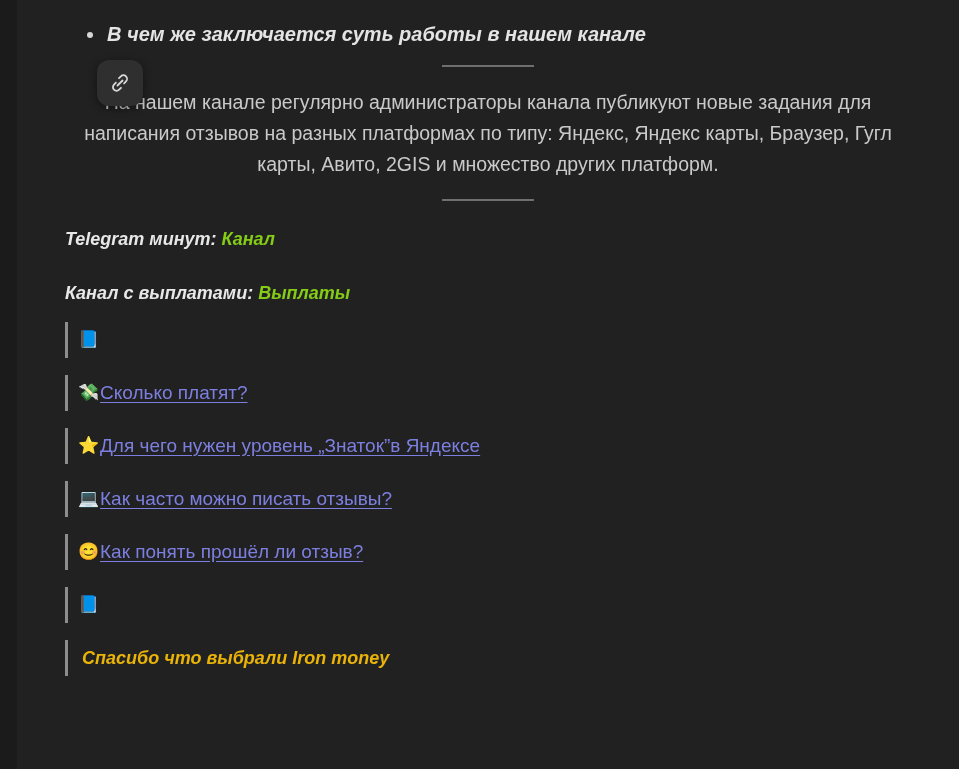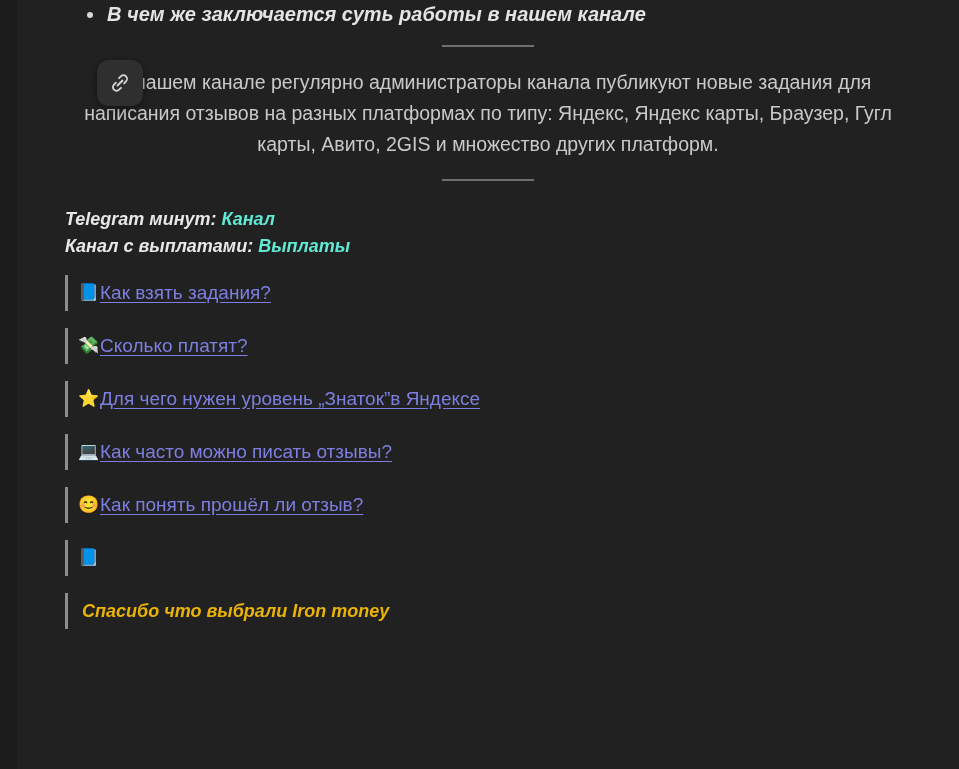--- a/index.html
+++ b/index.html
@@ -37,20 +37,21 @@
     width: 942px;
     height: 769px;
     box-sizing: border-box;
     padding: 0 24px 0 24px;
   }
 
   
   .bullet-row {
     display: flex;
     align-items: flex-start;
+    margin-top: 20px;
     padding-left: 46px;
   }
   .bullet-dot {
     width: 6px;
     height: 6px;
     border-radius: 50%;
     background: #d6d6d6;
     margin-top: 12px;
     margin-right: 14px;
     flex: 0 0 auto;
@@ -76,26 +77,26 @@
     line-height: 31px;
     color: #c9c9c9;
     padding: 0 20px;
   }
 
   .label-line {
     font-size: 18px;
     font-weight: bold;
     font-style: italic;
     color: #e8e8e8;
-    margin-top: 6px;
+    margin-top: 33px;
     padding-left: 24px;
   }
   .label-line.first { margin-top: 28px; }
   .link-accent {
-    color: #5eead4;
+    color: #84cc16;
     text-decoration: none;
     font-weight: bold;
     font-style: italic;
   }
 
   .quote-list {
     margin-top: 18px;
   }
   .quote-item {
     display: flex;
@@ -177,21 +178,20 @@
 
     <div class="label-line">
       <span>Канал с выплатами:</span>
       <a class="link-accent" href="#">Выплаты</a>
     </div>
 
     <div class="quote-list">
 
       <div class="quote-item">
         <span class="q-emoji">📘</span>
-        <a class="q-link" href="#">Как взять задания?</a>
       </div>
 
       <div class="quote-item">
         <span class="q-emoji">💸</span>
         <a class="q-link" href="#"> Сколько платят? </a>
       </div>
 
       <div class="quote-item">
         <span class="q-emoji">⭐</span>
         <a class="q-link" href="#">Для чего нужен уровень „Знаток”в Яндексе</a>

